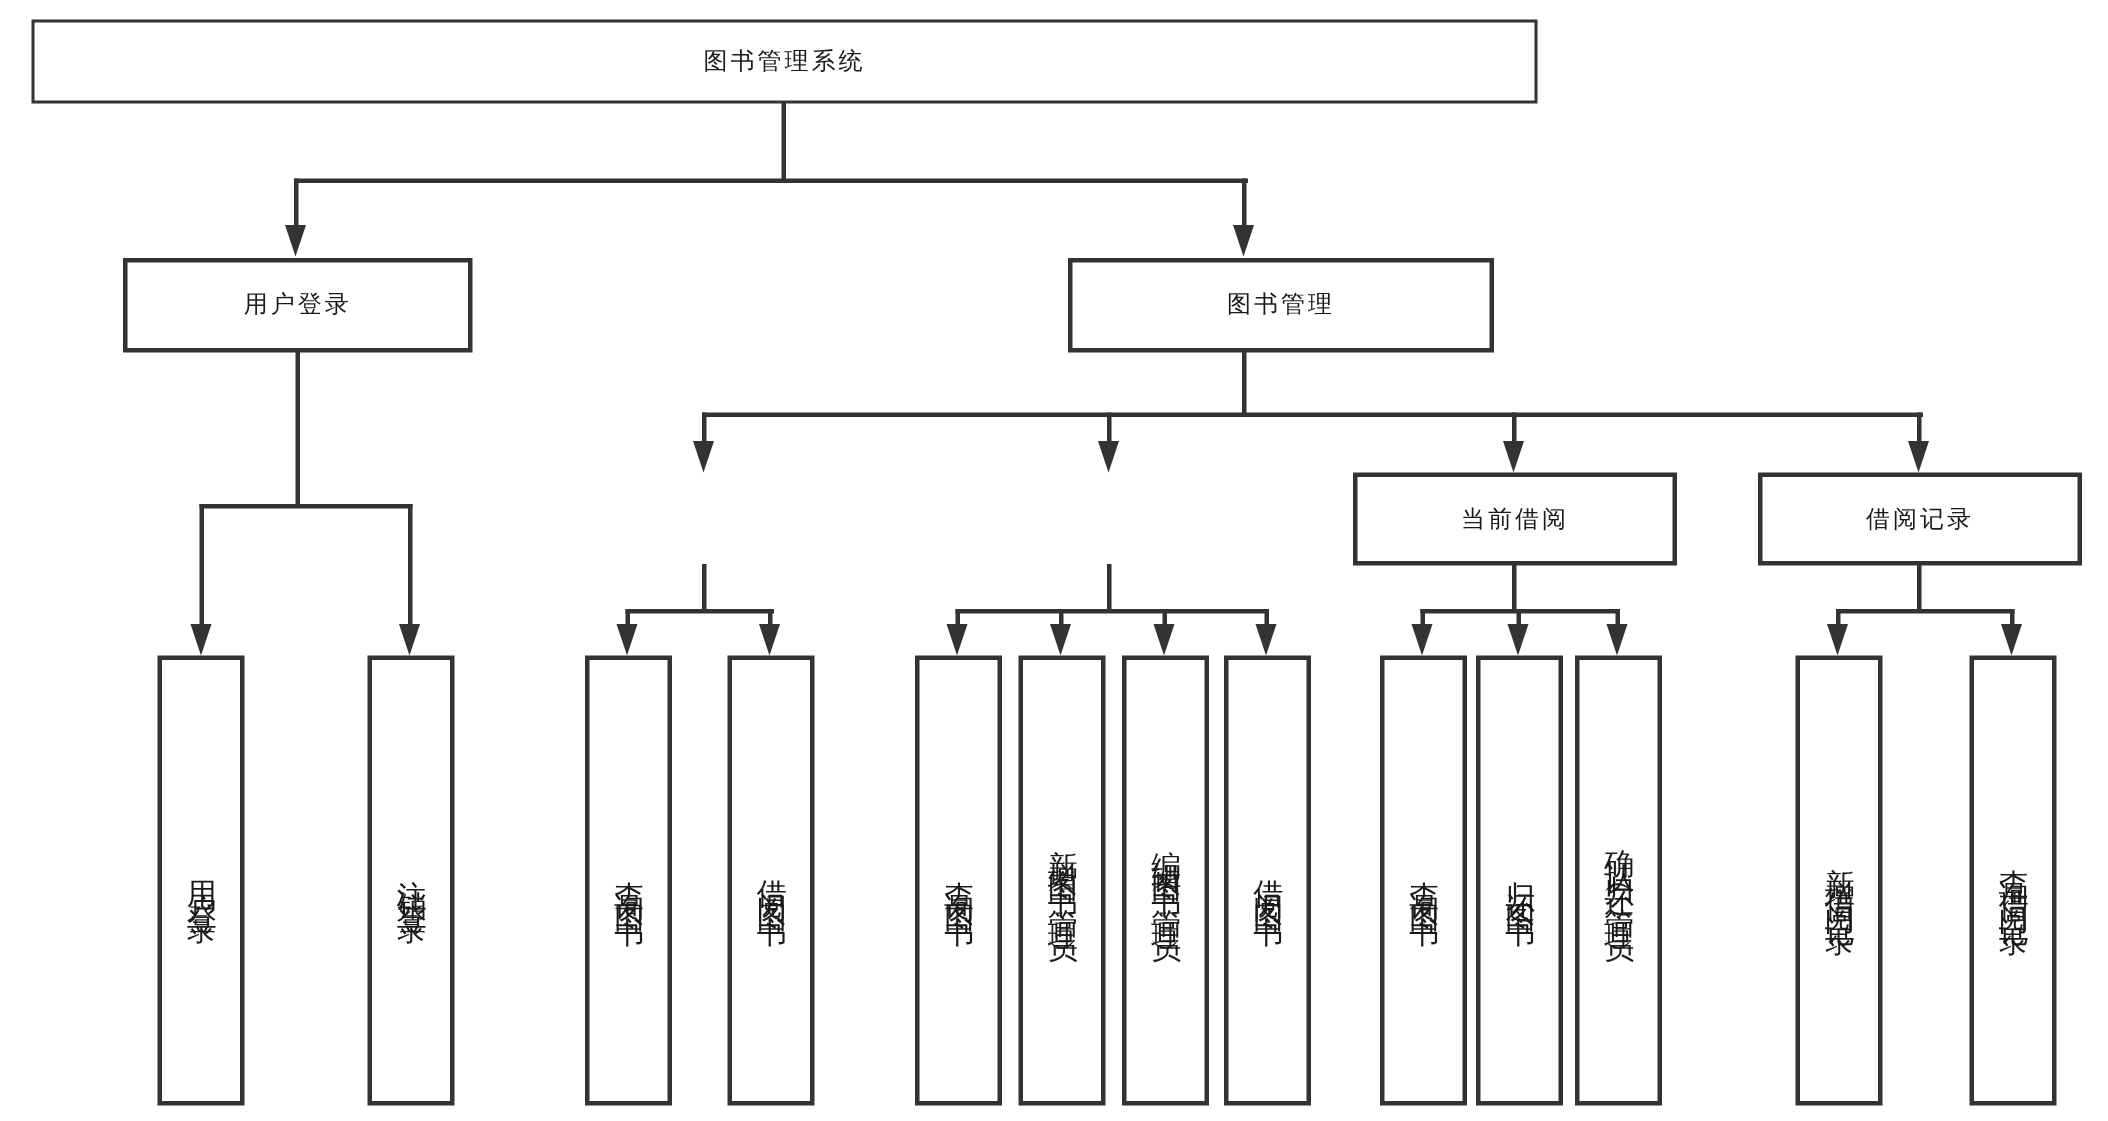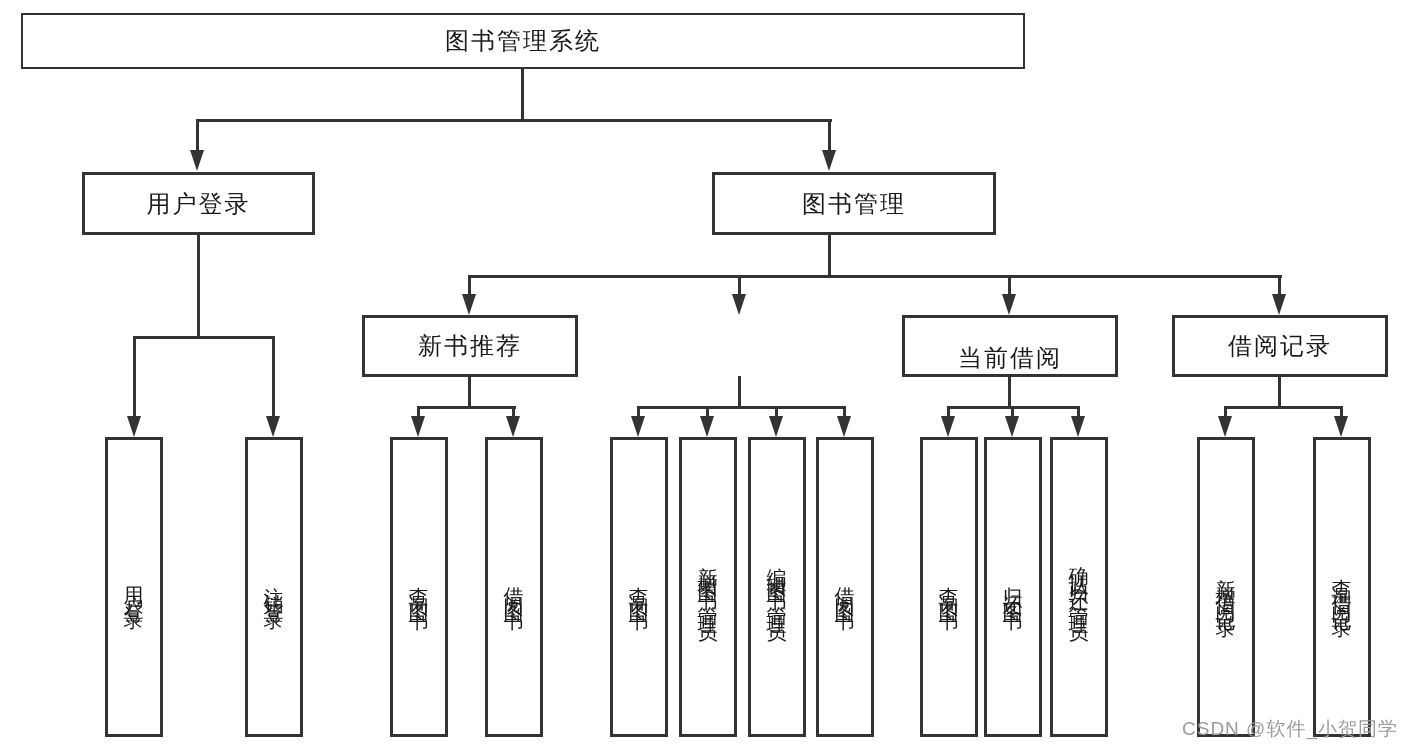--- a/index.html
+++ b/index.html
@@ -17,21 +17,21 @@
     overflow:hidden;
     font-family:"Liberation Sans","DejaVu Sans",sans-serif;
     color:var(--text);
   }
   .box{
     position:absolute;
     box-sizing:border-box;
     background:#fff;
     border:3px solid var(--border);
     display:flex;align-items:center;justify-content:center;
-    font-size:24px;letter-spacing:2px;
+    font-size:16px;letter-spacing:2px;
     color:var(--text);
     text-align:center;
   }
   .box.root{border-width:2.5px;}
   .leaf{
     position:absolute;
     box-sizing:border-box;
     background:#fff;
     border:3px solid var(--border);
     width:58px;height:300px;top:437px;
@@ -98,24 +98,21 @@
   <div class="hline" style="left:468px;top:275px;width:814px;"></div>
   <div class="vline" style="left:468px;top:275px;height:21px;"></div>
   <div class="vline" style="left:738px;top:275px;height:21px;"></div>
   <div class="vline" style="left:1008px;top:275px;height:21px;"></div>
   <div class="vline" style="left:1278px;top:275px;height:21px;"></div>
   <div class="arrow" style="left:462px;top:294px;"></div>
   <div class="arrow" style="left:732px;top:294px;"></div>
   <div class="arrow" style="left:1002px;top:294px;"></div>
   <div class="arrow" style="left:1272px;top:294px;"></div>
 
-  <div class="box" style="left:362px;top:315px;width:216px;height:62px;">
-    <span>新书推荐</span>
-  </div>
-  <div class="box" style="left:902px;top:315px;width:216px;height:62px;align-items:flex-end;">
+  <div class="box" style="left:902px;top:315px;width:216px;height:62px;">
     <span>当前借阅</span>
   </div>
   <div class="box" style="left:1172px;top:315px;width:216px;height:62px;">
     <span>借阅记录</span>
   </div>
 
   <div class="vline" style="left:468px;top:376px;height:32px;"></div>
   <div class="hline" style="left:417px;top:406px;width:99px;"></div>
   <div class="vline" style="left:417px;top:406px;height:12px;"></div>
   <div class="vline" style="left:512px;top:406px;height:12px;"></div>
@@ -186,15 +183,14 @@
     <span class="vtext">确认归还（管理员）</span>
   </div>
 
   <div class="leaf" style="left:1197px;">
     <span class="vtext">新增借阅记录</span>
   </div>
   <div class="leaf" style="left:1313px;">
     <span class="vtext">查询借阅记录</span>
   </div>
 
-  <div class="watermark">CSDN @软件_小贺同学</div>
 
 </div>
 
 </body></html>

